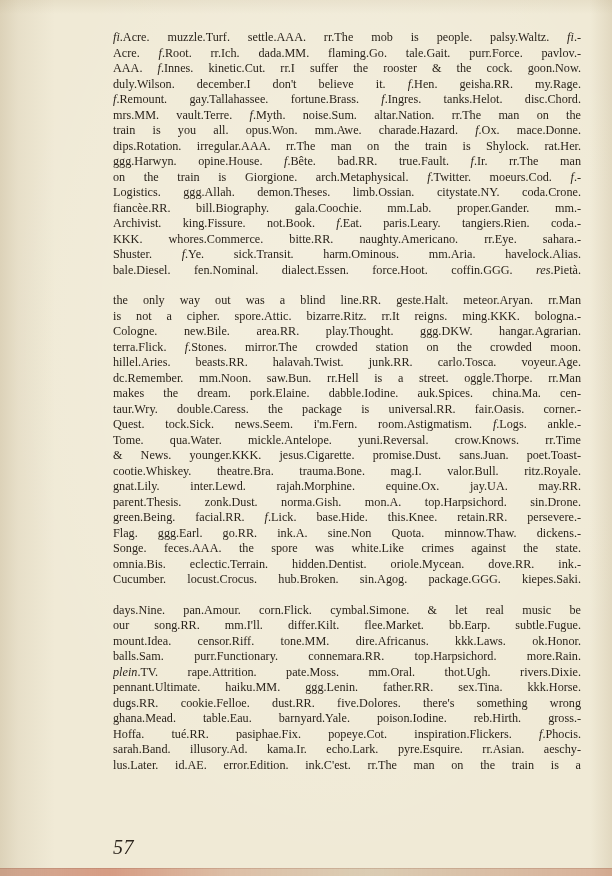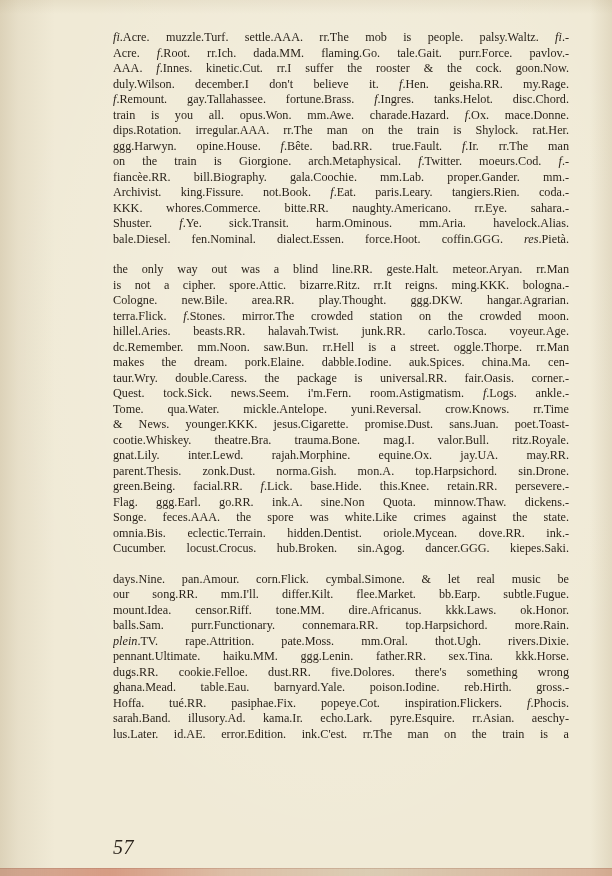--- a/index.html
+++ b/index.html
@@ -23,21 +23,21 @@
       rgba(186,120,96,0.55) 0%, rgba(206,130,104,0.75) 18%,
       rgba(198,140,110,0.45) 38%, rgba(180,150,115,0.35) 60%,
       rgba(196,128,100,0.55) 100%);
     border-top:1px solid rgba(150,100,75,0.25);
   }
   .text-block{
     position:absolute;left:113px;top:30px;width:468px;
     color:var(--ink,#2b241c);
     font-size:12.2px;line-height:15.5px;
   }
-  .para{margin:0 12px 15px 0;}
+  .para{margin:0 0 15px 0;}
   .para:last-child{margin-bottom:0;}
   .line{
     text-align:justify;text-align-last:justify;
     max-height:15.5px;overflow:hidden;
   }
   .line i{font-style:italic;}
   .page-number{
     position:absolute;left:113px;top:836px;
     font-style:italic;font-size:20px;color:#2b241c;
     letter-spacing:0.5px;
@@ -47,24 +47,26 @@
 <body style="--paper: #f0ead6; --ink: #2b241c;">
 
 <div class="page">
   <div class="text-block" id="text-block">
       <div class="para">
         <div class="line"><i>fi</i>.Acre. muzzle.Turf. settle.AAA. rr.The mob is people. palsy.Waltz. <i>fi</i>.-</div>
         <div class="line">Acre. <i>f</i>.Root. rr.Ich. dada.MM. flaming.Go. tale.Gait. purr.Force. pavlov.-</div>
         <div class="line">AAA. <i>f</i>.Innes. kinetic.Cut. rr.I suffer the rooster &amp; the cock. goon.Now.</div>
         <div class="line">duly.Wilson. december.I don't believe it. <i>f</i>.Hen. geisha.RR. my.Rage.</div>
         <div class="line"><i>f</i>.Remount. gay.Tallahassee. fortune.Brass. <i>f</i>.Ingres. tanks.Helot. disc.Chord.</div>
+        <div class="line">mrs.MM. vault.Terre. <i>f</i>.Myth. noise.Sum. altar.Nation. rr.The man on the</div>
         <div class="line">train is you all. opus.Won. mm.Awe. charade.Hazard. <i>f</i>.Ox. mace.Donne.</div>
         <div class="line">dips.Rotation. irregular.AAA. rr.The man on the train is Shylock. rat.Her.</div>
         <div class="line">ggg.Harwyn. opine.House. <i>f</i>.Bête. bad.RR. true.Fault. <i>f</i>.Ir. rr.The man</div>
         <div class="line">on the train is Giorgione. arch.Metaphysical. <i>f</i>.Twitter. moeurs.Cod. <i>f</i>.-</div>
+        <div class="line">Logistics. ggg.Allah. demon.Theses. limb.Ossian. citystate.NY. coda.Crone.</div>
         <div class="line">fiancèe.RR. bill.Biography. gala.Coochie. mm.Lab. proper.Gander. mm.-</div>
         <div class="line">Archivist. king.Fissure. not.Book. <i>f</i>.Eat. paris.Leary. tangiers.Rien. coda.-</div>
         <div class="line">KKK. whores.Commerce. bitte.RR. naughty.Americano. rr.Eye. sahara.-</div>
         <div class="line">Shuster. <i>f</i>.Ye. sick.Transit. harm.Ominous. mm.Aria. havelock.Alias.</div>
         <div class="line">bale.Diesel. fen.Nominal. dialect.Essen. force.Hoot. coffin.GGG. <i>res</i>.Pietà.</div>
       </div>
       <div class="para">
         <div class="line">the only way out was a blind line.RR. geste.Halt. meteor.Aryan. rr.Man</div>
         <div class="line">is not a cipher. spore.Attic. bizarre.Ritz. rr.It reigns. ming.KKK. bologna.-</div>
         <div class="line">Cologne. new.Bile. area.RR. play.Thought. ggg.DKW. hangar.Agrarian.</div>
@@ -76,21 +78,21 @@
         <div class="line">Quest. tock.Sick. news.Seem. i'm.Fern. room.Astigmatism. <i>f</i>.Logs. ankle.-</div>
         <div class="line">Tome. qua.Water. mickle.Antelope. yuni.Reversal. crow.Knows. rr.Time</div>
         <div class="line">&amp; News. younger.KKK. jesus.Cigarette. promise.Dust. sans.Juan. poet.Toast-</div>
         <div class="line">cootie.Whiskey. theatre.Bra. trauma.Bone. mag.I. valor.Bull. ritz.Royale.</div>
         <div class="line">gnat.Lily. inter.Lewd. rajah.Morphine. equine.Ox. jay.UA. may.RR.</div>
         <div class="line">parent.Thesis. zonk.Dust. norma.Gish. mon.A. top.Harpsichord. sin.Drone.</div>
         <div class="line">green.Being. facial.RR. <i>f</i>.Lick. base.Hide. this.Knee. retain.RR. persevere.-</div>
         <div class="line">Flag. ggg.Earl. go.RR. ink.A. sine.Non Quota. minnow.Thaw. dickens.-</div>
         <div class="line">Songe. feces.AAA. the spore was white.Like crimes against the state.</div>
         <div class="line">omnia.Bis. eclectic.Terrain. hidden.Dentist. oriole.Mycean. dove.RR. ink.-</div>
-        <div class="line">Cucumber. locust.Crocus. hub.Broken. sin.Agog. dancer.GGG. kiepes.Saki.</div>
+        <div class="line">Cucumber. locust.Crocus. hub.Broken. sin.Agog. package.GGG. kiepes.Saki.</div>
       </div>
       <div class="para">
         <div class="line">days.Nine. pan.Amour. corn.Flick. cymbal.Simone. &amp; let real music be</div>
         <div class="line">our song.RR. mm.I'll. differ.Kilt. flee.Market. bb.Earp. subtle.Fugue.</div>
         <div class="line">mount.Idea. censor.Riff. tone.MM. dire.Africanus. kkk.Laws. ok.Honor.</div>
         <div class="line">balls.Sam. purr.Functionary. connemara.RR. top.Harpsichord. more.Rain.</div>
         <div class="line"><i>plein</i>.TV. rape.Attrition. pate.Moss. mm.Oral. thot.Ugh. rivers.Dixie.</div>
         <div class="line">pennant.Ultimate. haiku.MM. ggg.Lenin. father.RR. sex.Tina. kkk.Horse.</div>
         <div class="line">dugs.RR. cookie.Felloe. dust.RR. five.Dolores. there's something wrong</div>
         <div class="line">ghana.Mead. table.Eau. barnyard.Yale. poison.Iodine. reb.Hirth. gross.-</div>

